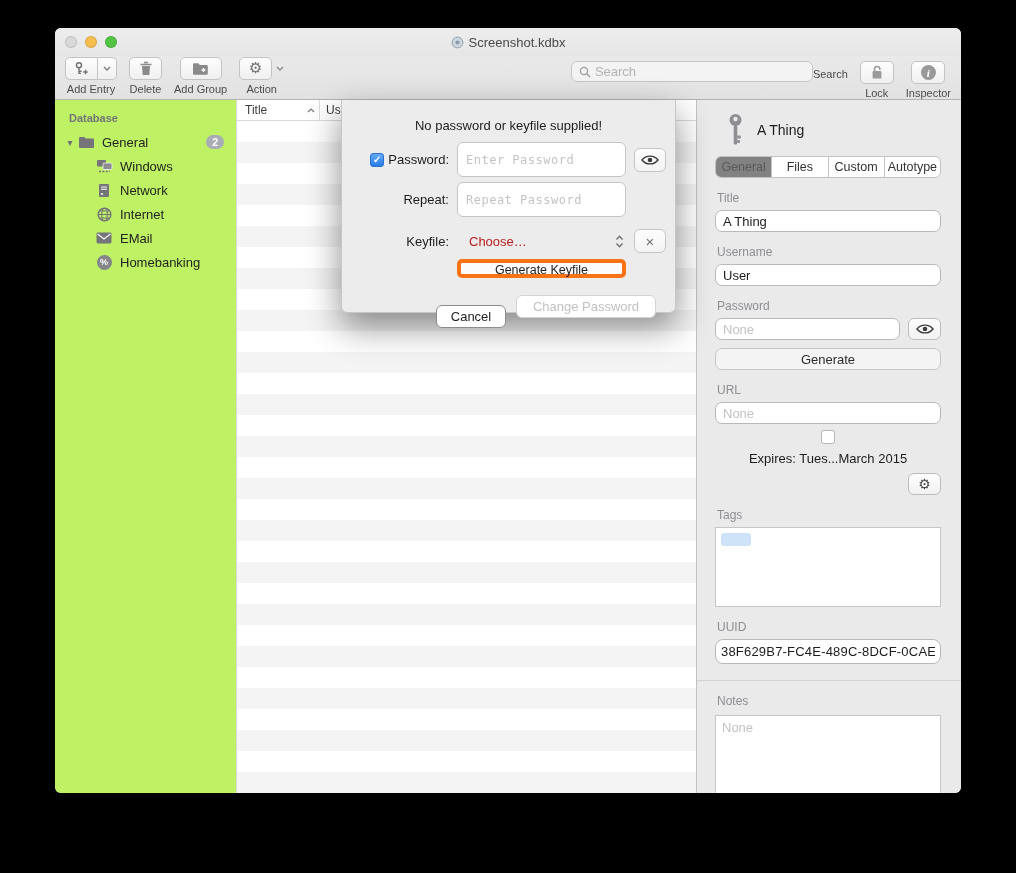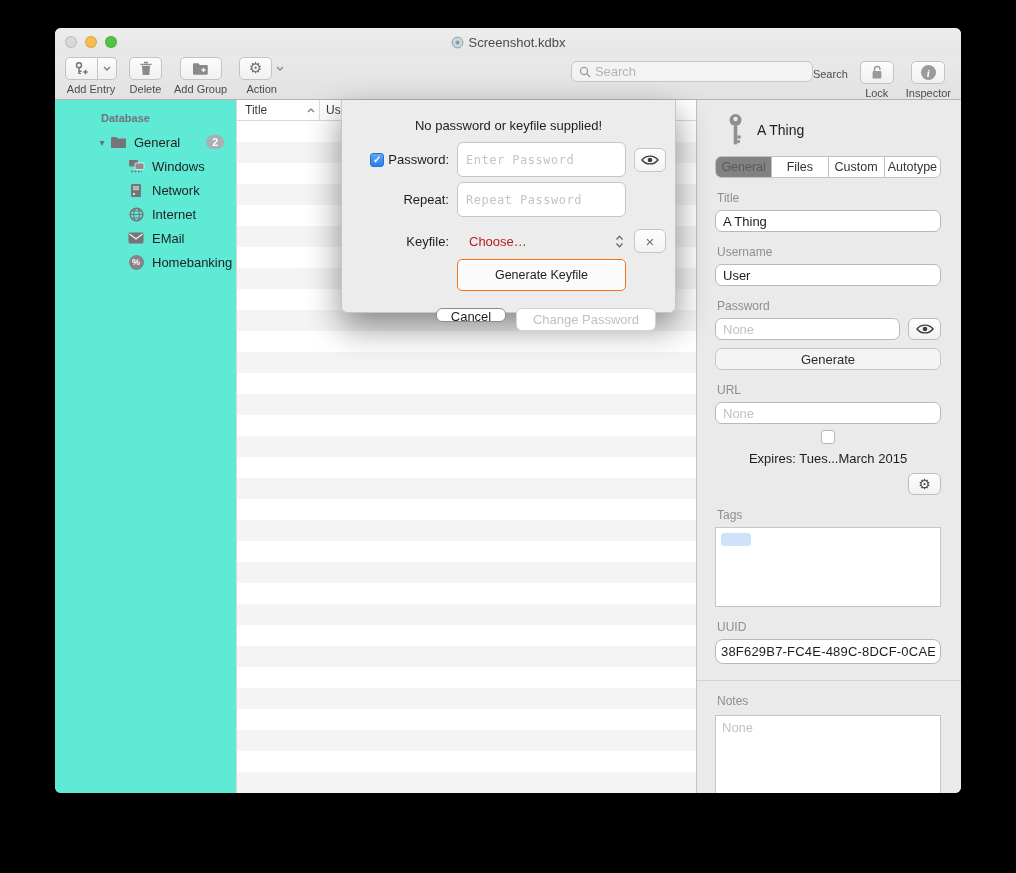--- a/index.html
+++ b/index.html
@@ -40,21 +40,21 @@
   .tb-search .tb-label { margin-top:4px; }
   .tb-right { padding-top:4px; }
   .tb-right .tb-btn { height:23px; min-width:34px; }
 
   .gear-glyph { font-family:"DejaVu Sans",sans-serif; font-size:15px; color:#6e6e6e; line-height:1; }
 
   
   .content { position:absolute; top:72px; left:0; right:0; bottom:0; display:flex; }
 
   
-  .sidebar { width:182px; background:#5eead4; border-right:1px solid #d8d8d8; padding-top:8px; flex:none;padding-left:32px; }
+  .sidebar { width:182px; background:#bef264; border-right:1px solid #d8d8d8; padding-top:8px; flex:none; }
   .sb-header { font-size:11px; font-weight:bold; color:#73737a; padding:4px 0 6px 14px; }
   .sb-row { height:24px; display:flex; align-items:center; color:#232323; font-size:13px; }
   .sb-root { padding-left:8px; }
   .sb-child { padding-left:40px; }
   .sb-disc { width:14px; color:#6e6e73; font-size:10px; text-align:center; }
   .sb-icon { width:18px; height:16px; display:flex; align-items:center; justify-content:center; margin-right:7px; }
   .sb-badge { margin-left:auto; margin-right:12px; background:#a9adb4; color:#fff;
               font-size:10.5px; font-weight:bold; border-radius:9px; padding:1px 6px; }
   .pct-circle { width:15px; height:15px; border-radius:50%; background:#85858a; color:#fff;
                 font-size:9px; font-weight:bold; display:flex; align-items:center; justify-content:center; }
@@ -115,25 +115,25 @@
   .lab-cell { display:flex; align-items:center; justify-content:flex-end; gap:4px; color:#1d1d1f; }
   .sheet-field { height:35px; width:100%; border:1px solid #c5c5c5; border-radius:6px; background:#fff;
                  font:12px "DejaVu Sans Mono",monospace; padding:0 8px; color:#1d1d1f; }
   .sheet-field::placeholder { color:#c4c4c6; letter-spacing:.5px; }
   .sq-btn { width:32px; height:24px; border:1px solid #c5c5c5; border-radius:6px;
             background:linear-gradient(#fdfdfd,#f3f3f3); display:flex; align-items:center;
             justify-content:center; color:#5a5a5a; cursor:default; }
   .x-glyph { font-size:15px; color:#6f6f6f; line-height:1; }
   .popup { display:flex; align-items:center; justify-content:space-between;
            padding:0 2px 0 12px; color:#b91c1c; }
-  .genkey-btn { grid-column:2; height:32px; border:1px solid #f97316; border-radius:5px;
+  .genkey-btn { grid-column:2; height:19px; border:4px solid #f97316; border-radius:5px;
                 background:#fbfbfb; font:12.5px "Liberation Sans",sans-serif; color:#1d1d1f; }
   .sheet-actions { display:flex; justify-content:flex-end; gap:10px; margin:17px 19px 0 0; }
-  .btn-cancel { width:70px; height:14px; border:1px solid #8c8c8c; border-radius:6px;
-                background:#fff; font:13px "Liberation Sans",sans-serif; color:#1d1d1f; }
+  .btn-cancel { width:70px; height:23px; border:1px solid #8c8c8c; border-radius:6px;
+                background:#fff; font:13px "Liberation Sans",sans-serif; color:#1d1d1f;margin-top:10px; }
   .btn-change { width:140px; height:23px; border:1px solid #d4d4d4; border-radius:6px;
                 background:#fff; font:13px "Liberation Sans",sans-serif; color:#c1c1c3; }
   svg { display:block; }
 </style>
 </head>
 <body>
 
 <div class="window">
 
   <div class="titlebar">

